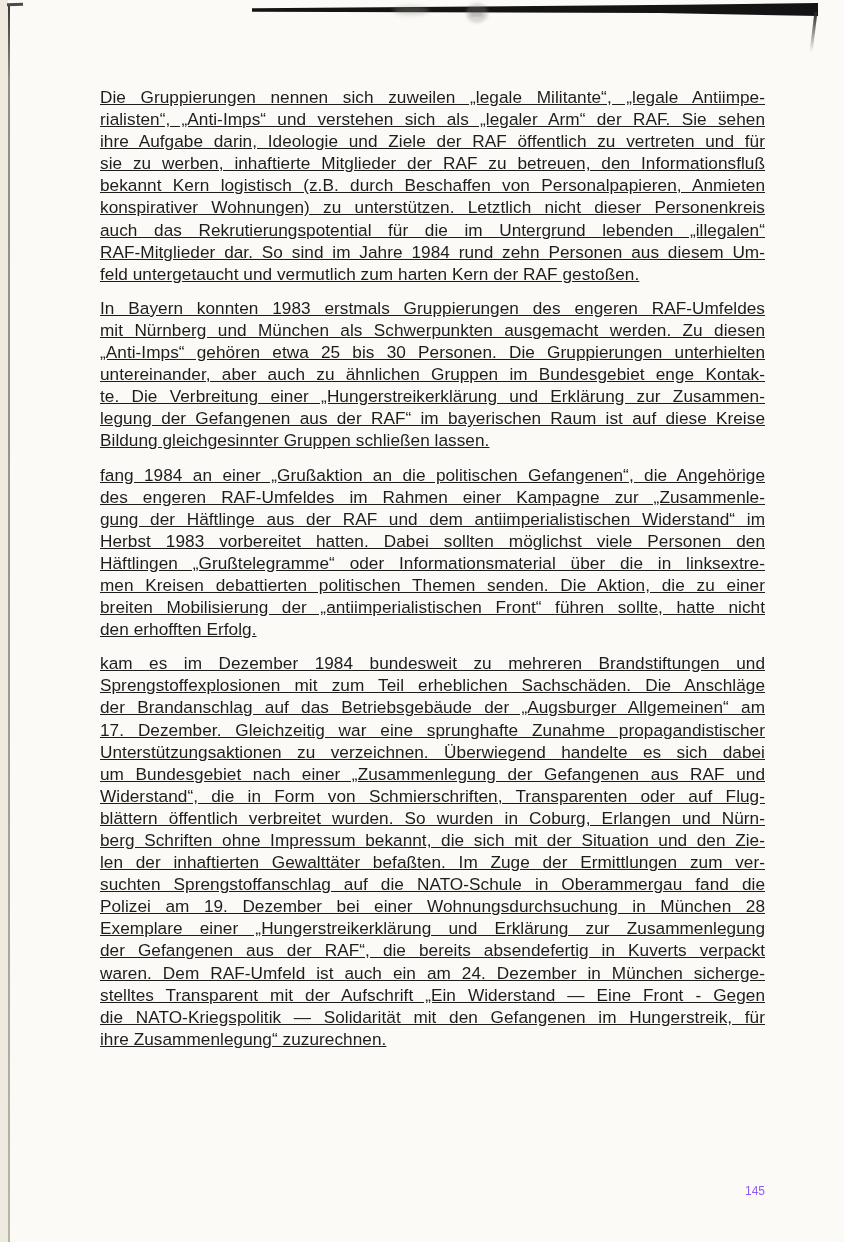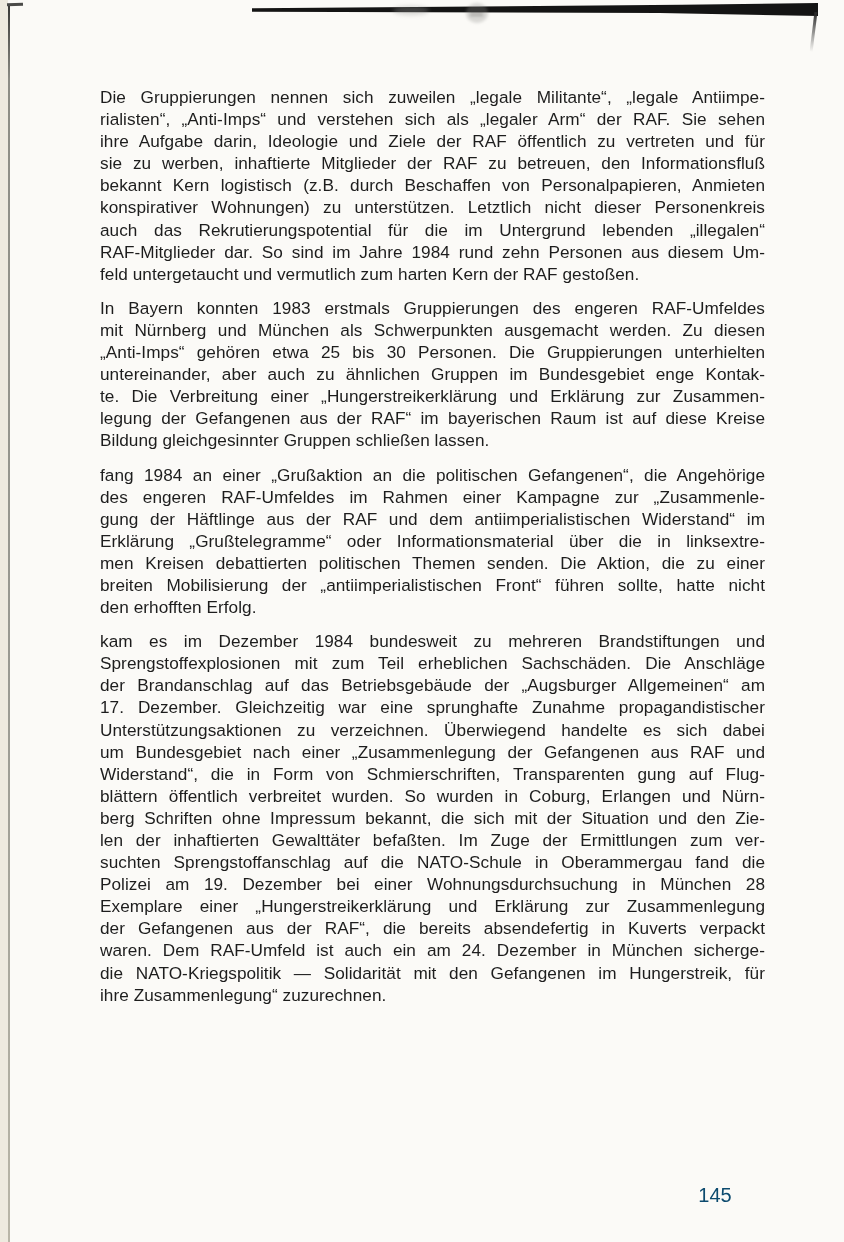--- a/index.html
+++ b/index.html
@@ -23,25 +23,25 @@
   .smudge-b{position:absolute;left:466px;top:3px;width:22px;height:20px;border-radius:50%;
     background:rgba(140,140,135,.30);filter:blur(1.5px);}
   .smudge-b::after{content:"";position:absolute;left:4px;top:7px;width:13px;height:2px;background:rgba(60,60,60,.45);
     box-shadow:0 4px 0 rgba(60,60,60,.35);}
   
   .text-block{
     position:absolute;left:100px;top:86px;width:665px;
     font-size:17.2px;line-height:22.1px;letter-spacing:.05px;
   }
   .para{margin:0 0 12px 0;}
-  .line{text-align:justify;text-align-last:justify;white-space:normal;}
+  .line{text-align:justify;text-align-last:justify;white-space:normal;text-decoration:underline;}
   .line.last{text-align-last:left;}
   .page-number{
     position:absolute;left:665px;top:1184px;width:100px;
-    text-align:center;font-size:20px;color:#0c4a6e;
+    text-align:right;font-size:12px;color:#8b5cf6;
   }
 </style>
 </head>
 <body>
 
 <div class="edge-left-strip"></div>
 <div class="edge-left-line"></div>
 <div class="edge-top-tick"></div>
 <div class="scan-bar-top"></div>
 <div class="scan-bar-right"></div>
@@ -66,39 +66,41 @@
       <div class="line">„Anti-Imps“ gehören etwa 25 bis 30 Personen. Die Gruppierungen unterhielten</div>
       <div class="line">untereinander, aber auch zu ähnlichen Gruppen im Bundesgebiet enge Kontak-</div>
       <div class="line">te. Die Verbreitung einer „Hungerstreikerklärung und Erklärung zur Zusammen-</div>
       <div class="line">legung der Gefangenen aus der RAF“ im bayerischen Raum ist auf diese Kreise</div>
       <div class="line last">Bildung gleichgesinnter Gruppen schließen lassen.</div>
     </div>
     <div class="para">
       <div class="line">fang 1984 an einer „Grußaktion an die politischen Gefangenen“, die Angehörige</div>
       <div class="line">des engeren RAF-Umfeldes im Rahmen einer Kampagne zur „Zusammenle-</div>
       <div class="line">gung der Häftlinge aus der RAF und dem antiimperialistischen Widerstand“ im</div>
-      <div class="line">Erklärung „Grußtelegramme“ oder Informationsmaterial über die in linksextre-</div>
+      <div class="line">Herbst 1983 vorbereitet hatten. Dabei sollten möglichst viele Personen den</div>
+      <div class="line">Häftlingen „Grußtelegramme“ oder Informationsmaterial über die in linksextre-</div>
       <div class="line">men Kreisen debattierten politischen Themen senden. Die Aktion, die zu einer</div>
       <div class="line">breiten Mobilisierung der „antiimperialistischen Front“ führen sollte, hatte nicht</div>
       <div class="line last">den erhofften Erfolg.</div>
     </div>
     <div class="para">
       <div class="line">kam es im Dezember 1984 bundesweit zu mehreren Brandstiftungen und</div>
       <div class="line">Sprengstoffexplosionen mit zum Teil erheblichen Sachschäden. Die Anschläge</div>
       <div class="line">der Brandanschlag auf das Betriebsgebäude der „Augsburger Allgemeinen“ am</div>
       <div class="line">17. Dezember. Gleichzeitig war eine sprunghafte Zunahme propagandistischer</div>
       <div class="line">Unterstützungsaktionen zu verzeichnen. Überwiegend handelte es sich dabei</div>
       <div class="line">um Bundesgebiet nach einer „Zusammenlegung der Gefangenen aus RAF und</div>
-      <div class="line">Widerstand“, die in Form von Schmierschriften, Transparenten gung auf Flug-</div>
+      <div class="line">Widerstand“, die in Form von Schmierschriften, Transparenten oder auf Flug-</div>
       <div class="line">blättern öffentlich verbreitet wurden. So wurden in Coburg, Erlangen und Nürn-</div>
       <div class="line">berg Schriften ohne Impressum bekannt, die sich mit der Situation und den Zie-</div>
       <div class="line">len der inhaftierten Gewalttäter befaßten. Im Zuge der Ermittlungen zum ver-</div>
       <div class="line">suchten Sprengstoffanschlag auf die NATO-Schule in Oberammergau fand die</div>
       <div class="line">Polizei am 19. Dezember bei einer Wohnungsdurchsuchung in München 28</div>
       <div class="line">Exemplare einer „Hungerstreikerklärung und Erklärung zur Zusammenlegung</div>
       <div class="line">der Gefangenen aus der RAF“, die bereits absendefertig in Kuverts verpackt</div>
       <div class="line">waren. Dem RAF-Umfeld ist auch ein am 24. Dezember in München sicherge-</div>
+      <div class="line">stelltes Transparent mit der Aufschrift „Ein Widerstand — Eine Front - Gegen</div>
       <div class="line">die NATO-Kriegspolitik — Solidarität mit den Gefangenen im Hungerstreik, für</div>
       <div class="line last">ihre Zusammenlegung“ zuzurechnen.</div>
     </div>
   </main>
 
 <div class="page-number">145</div>
 
 </body></html>

